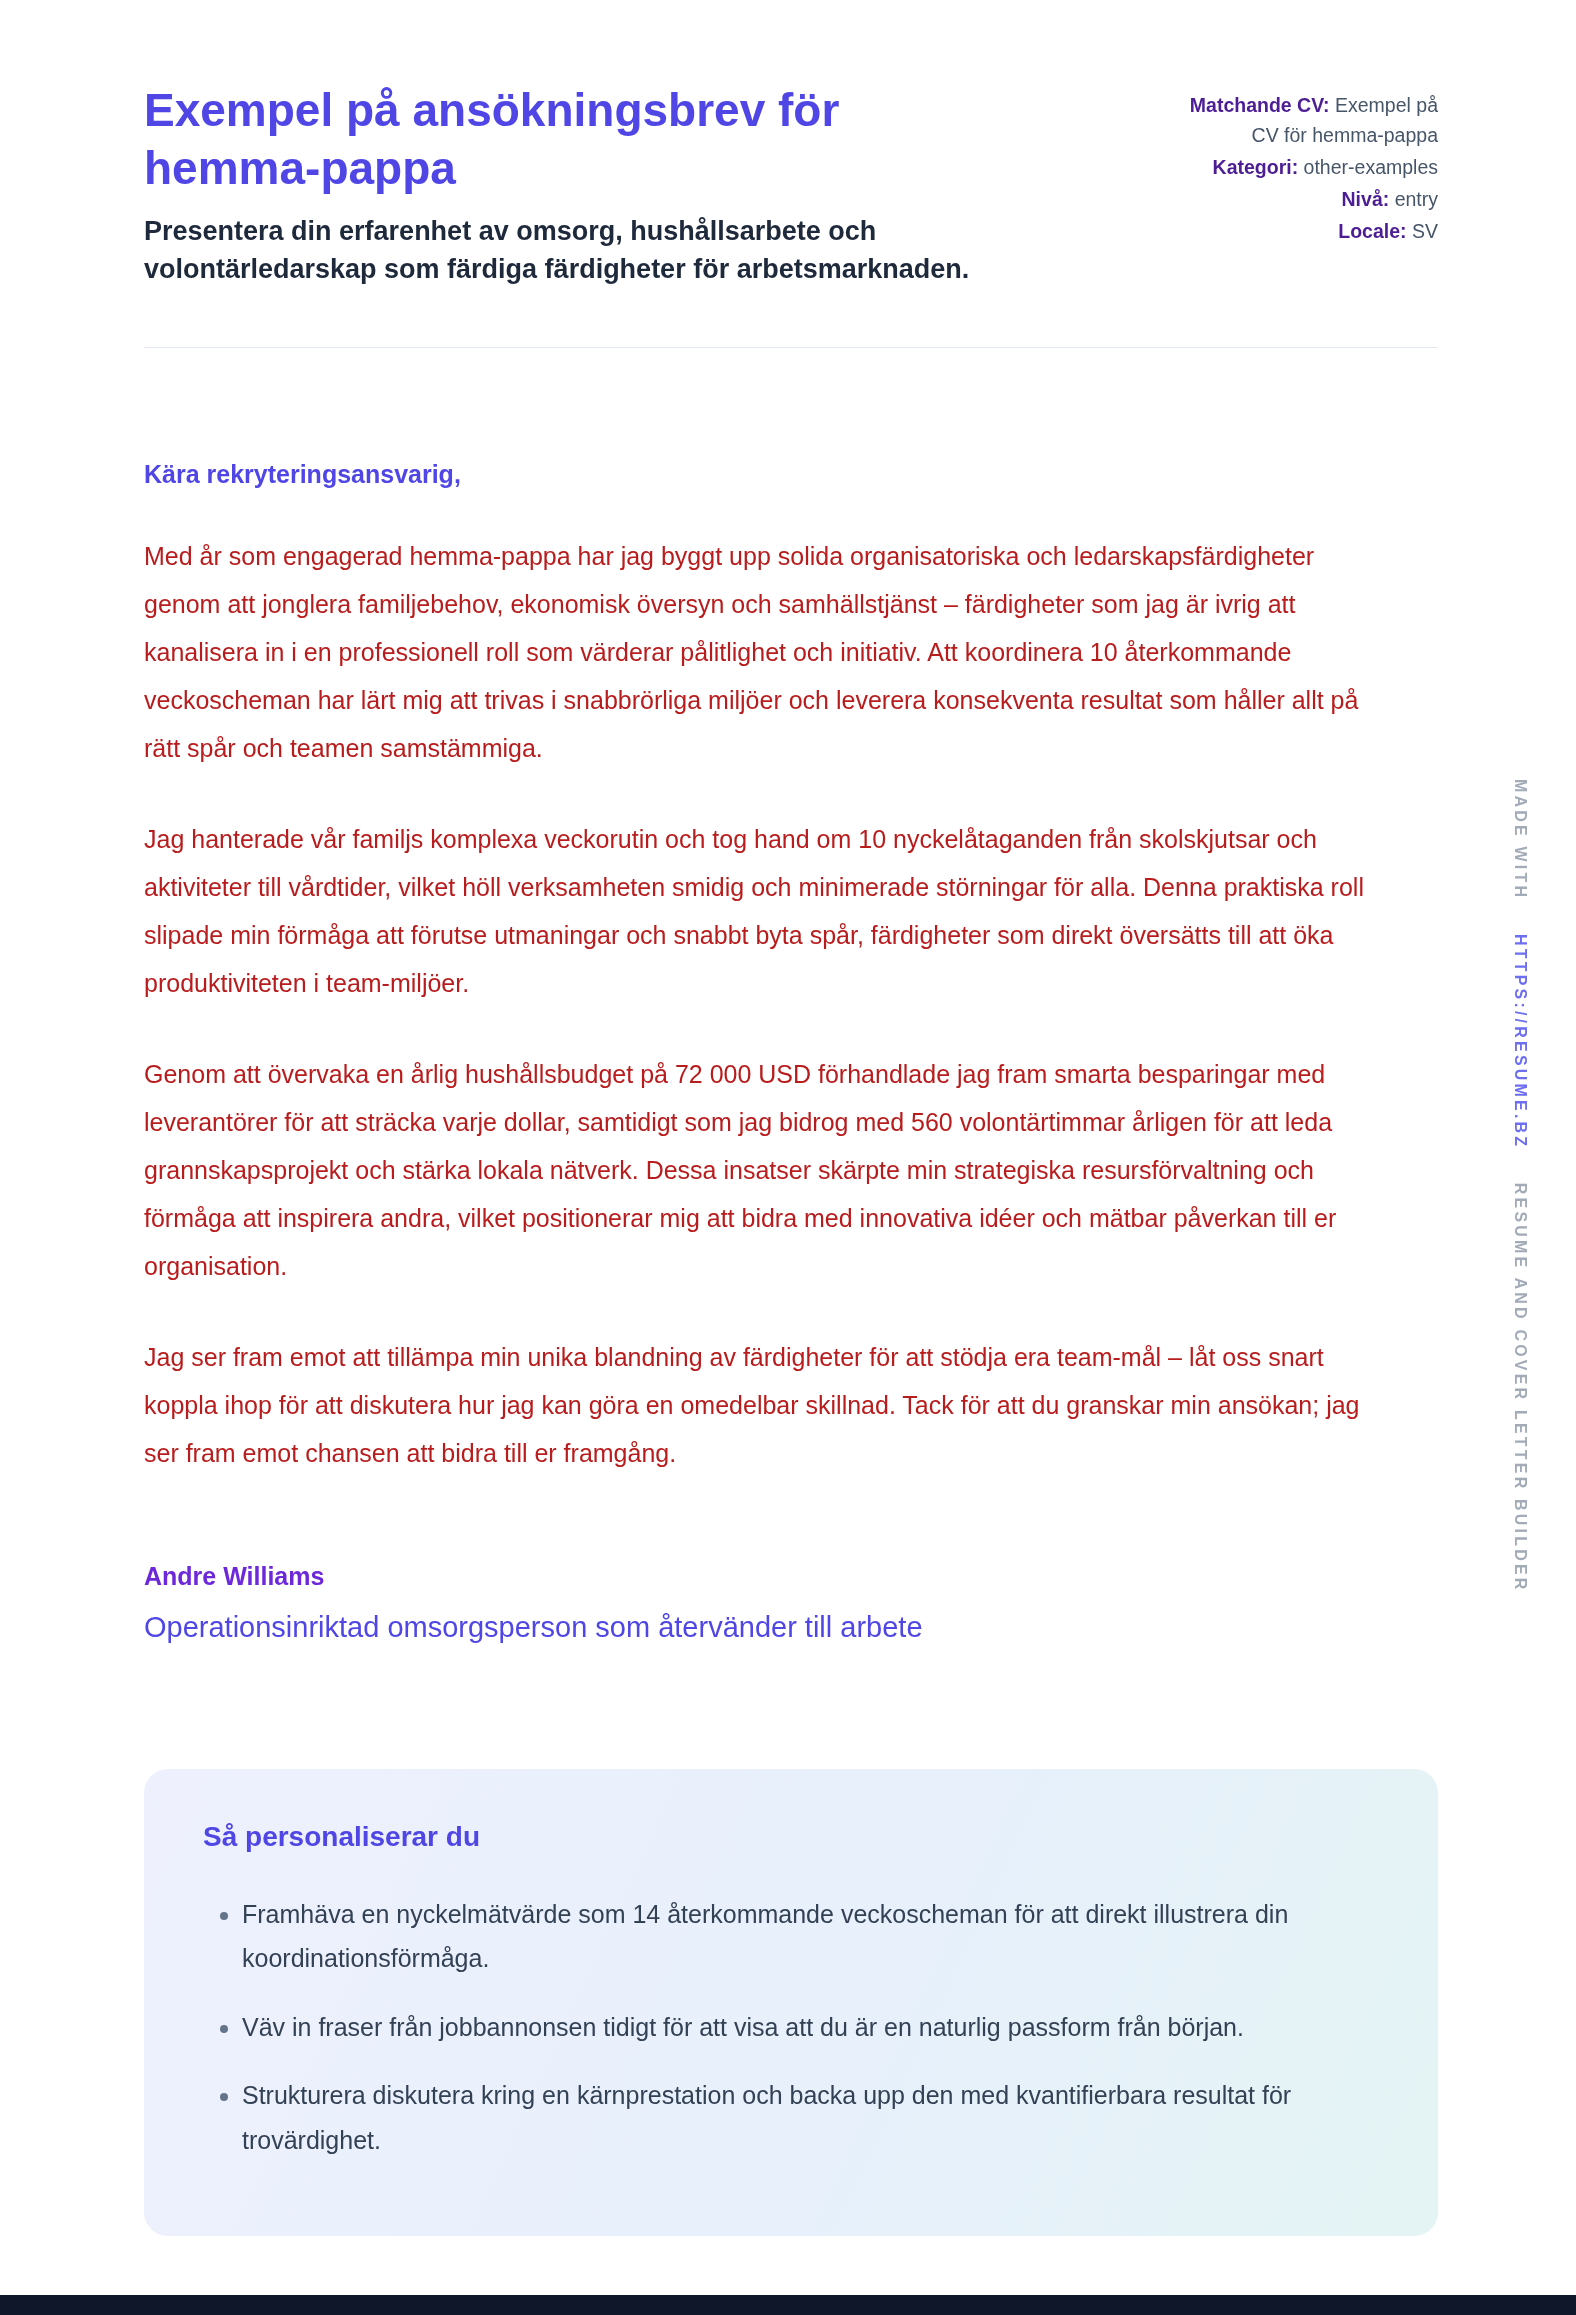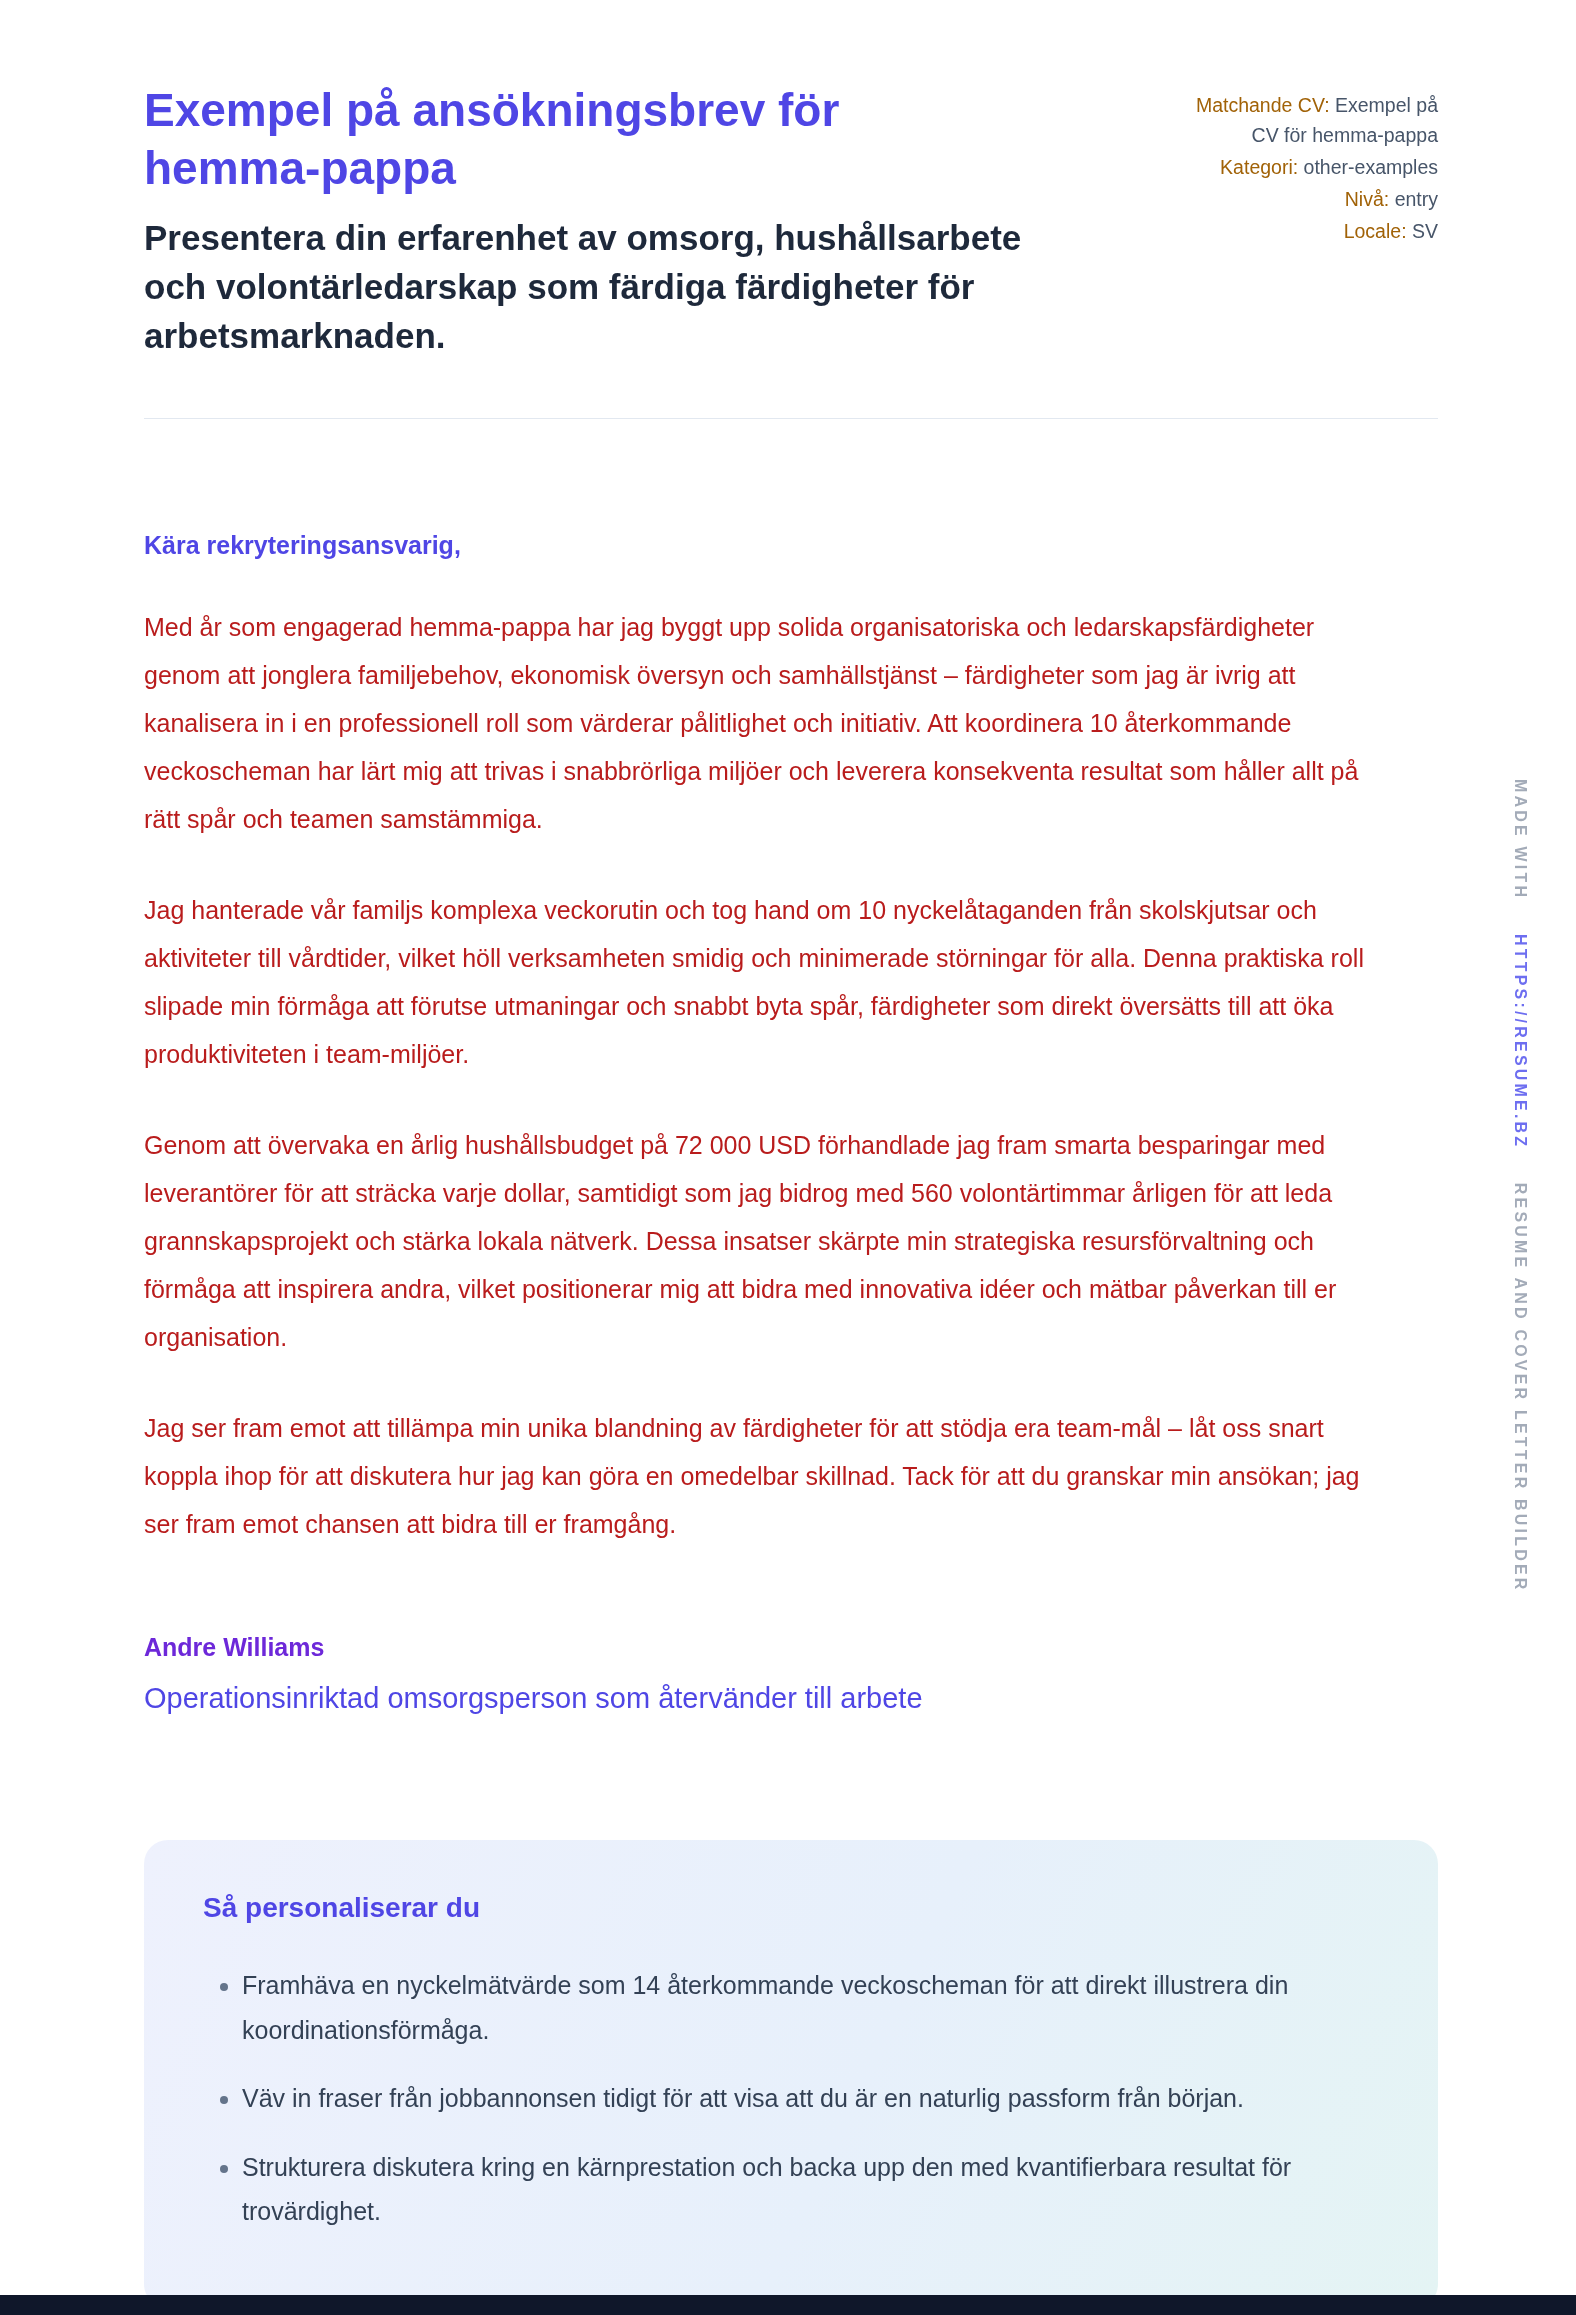--- a/index.html
+++ b/index.html
@@ -21,37 +21,37 @@
   .page-title {
     margin: 0;
     font-size: 46px;
     line-height: 1.26;
     font-weight: 700;
     color: #4f46e5;
     max-width: 835px;
   }
   .page-subtitle {
     margin: 15px 0 0;
-    font-size: 35px;
+    font-size: 27px;
     line-height: 1.4;
     font-weight: 700;
     color: #1e293b;
     max-width: 890px;
   }
   .meta {
     width: 260px;
     flex-shrink: 0;
     text-align: right;
     font-size: 19.5px;
     line-height: 1.5;
     color: #475569;
     padding-top: 9.3px;
   }
   .meta-row { margin-bottom: 2.8px; }
-  .meta-label { font-weight: 400; color: #a16207; }
+  .meta-label { font-weight: 700; color: #4c1d95; }
 
   .divider { border: none; border-top: 0.9px solid #e2e8f0; margin: 58px 0 0; }
 
   
   .greeting { margin: 112px 0 0; font-size: 25px; font-weight: 700; color: #4f46e5; }
   .para { margin: 43px 0 0; font-size: 25px; line-height: 1.92; color: #b91c1c; max-width: 1234px; }
   .sig-name { margin: 85px 0 0; font-size: 25px; font-weight: 700; color: #6d28d9; }
   .sig-role { margin: 20.4px 0 0; font-size: 29px; color: #4f46e5; }
 
   

